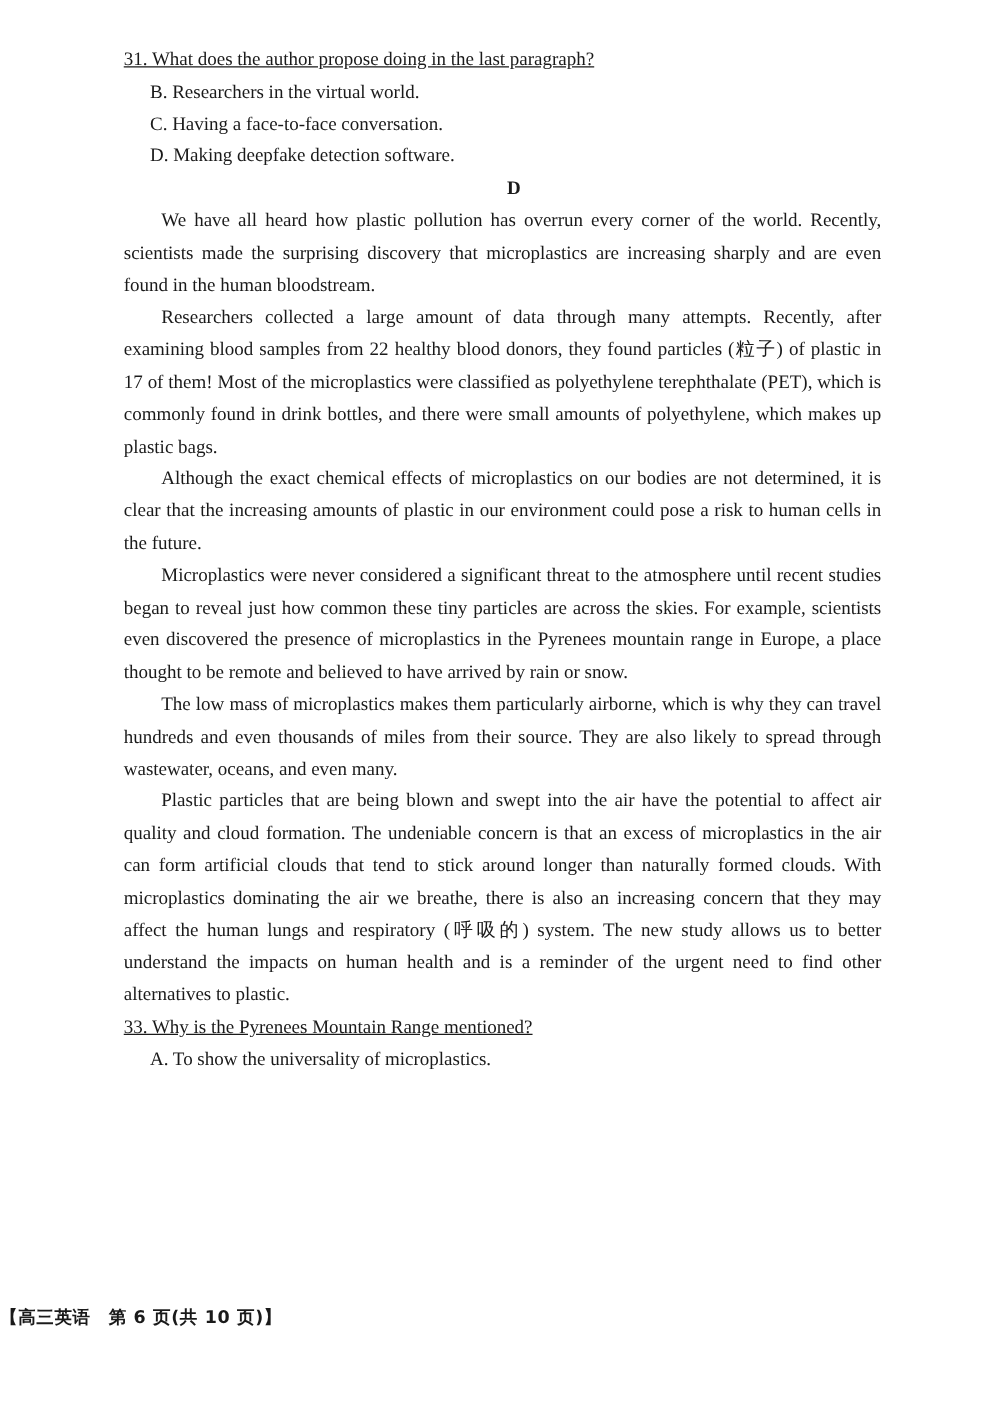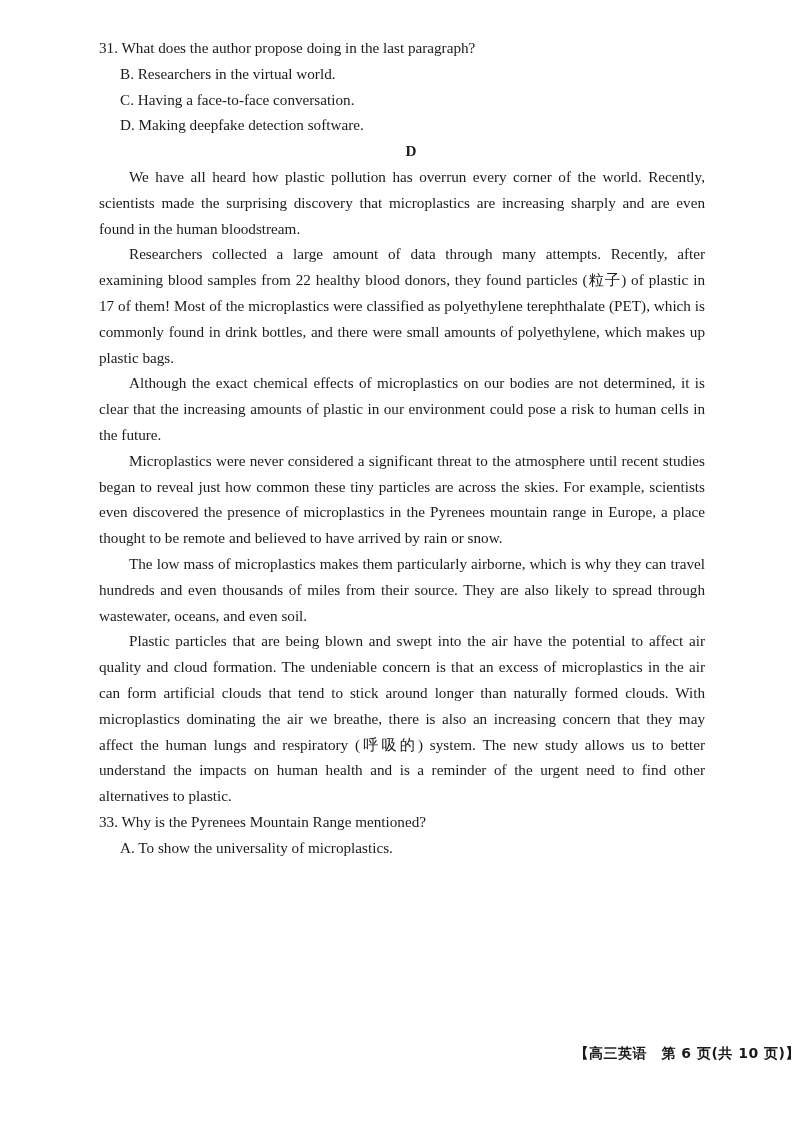--- a/index.html
+++ b/index.html
@@ -4,28 +4,28 @@
 <style>
   html, body { margin: 0; padding: 0; background: #ffffff; }
   body {
     width: 800px; height: 1131px; position: relative; overflow: hidden;
     font-family: "Liberation Serif", "DejaVu Serif", serif;
     color: #1a1a1a;
     font-size: 15.2px;
   }
   .page { position: absolute; left: 99px; top: 35px; width: 606px; }
   .line { height: 25.8px; line-height: 25.8px; white-space: nowrap; }
-  .q { margin-left: 0; }
+  .q { margin-left: 0; text-decoration: underline; }
   .opt { padding-left: 21px; }
   .heading { text-align: center; font-weight: bold; padding-left: 18px; }
   .para { text-align: justify; line-height: 25.8px; }
   .para p { margin: 0; text-indent: 30px; text-align: justify; }
   .footer {
     position: absolute; left: 0; width: 800px; top: 1045px;
-    text-align: right; font-family: "DejaVu Sans", sans-serif;
+    text-align: left; font-family: "DejaVu Sans", sans-serif;
     font-size: 14px; font-weight: bold; color: #1a1a1a; letter-spacing: 0.5px;
   }
 </style>
 </head>
 <body>
 
 <div class="page">
   <div>
     <div class="line q">31. What does the author propose doing in the last paragraph?</div>
     <div class="line opt">B. Researchers in the virtual world.</div>
@@ -33,21 +33,21 @@
     <div class="line opt">D. Making deepfake detection software.</div>
   </div>
 
   <div class="line heading">D</div>
 
   <div class="para">
     <p>We have all heard how plastic pollution has overrun every corner of the world. Recently, scientists made the surprising discovery that microplastics are increasing sharply and are even found in the human bloodstream.</p>
     <p>Researchers collected a large amount of data through many attempts. Recently, after examining blood samples from 22 healthy blood donors, they found particles (粒子) of plastic in 17 of them! Most of the microplastics were classified as polyethylene terephthalate (PET), which is commonly found in drink bottles, and there were small amounts of polyethylene, which makes up plastic bags.</p>
     <p>Although the exact chemical effects of microplastics on our bodies are not determined, it is clear that the increasing amounts of plastic in our environment could pose a risk to human cells in the future.</p>
     <p>Microplastics were never considered a significant threat to the atmosphere until recent studies began to reveal just how common these tiny particles are across the skies. For example, scientists even discovered the presence of microplastics in the Pyrenees mountain range in Europe, a place thought to be remote and believed to have arrived by rain or snow.</p>
-    <p>The low mass of microplastics makes them particularly airborne, which is why they can travel hundreds and even thousands of miles from their source. They are also likely to spread through wastewater, oceans, and even soil.</p>
+    <p>The low mass of microplastics makes them particularly airborne, which is why they can travel hundreds and even thousands of miles from their source. They are also likely to spread through wastewater, oceans, and even many.</p>
     <p>Plastic particles that are being blown and swept into the air have the potential to affect air quality and cloud formation. The undeniable concern is that an excess of microplastics in the air can form artificial clouds that tend to stick around longer than naturally formed clouds. With microplastics dominating the air we breathe, there is also an increasing concern that they may affect the human lungs and respiratory (呼吸的) system. The new study allows us to better understand the impacts on human health and is a reminder of the urgent need to find other alternatives to plastic.</p>
   </div>
 
 
   <div>
     <div class="line q">33. Why is the Pyrenees Mountain Range mentioned?</div>
     <div class="line opt">A. To show the universality of microplastics.</div>
   </div>
 </div>
 

